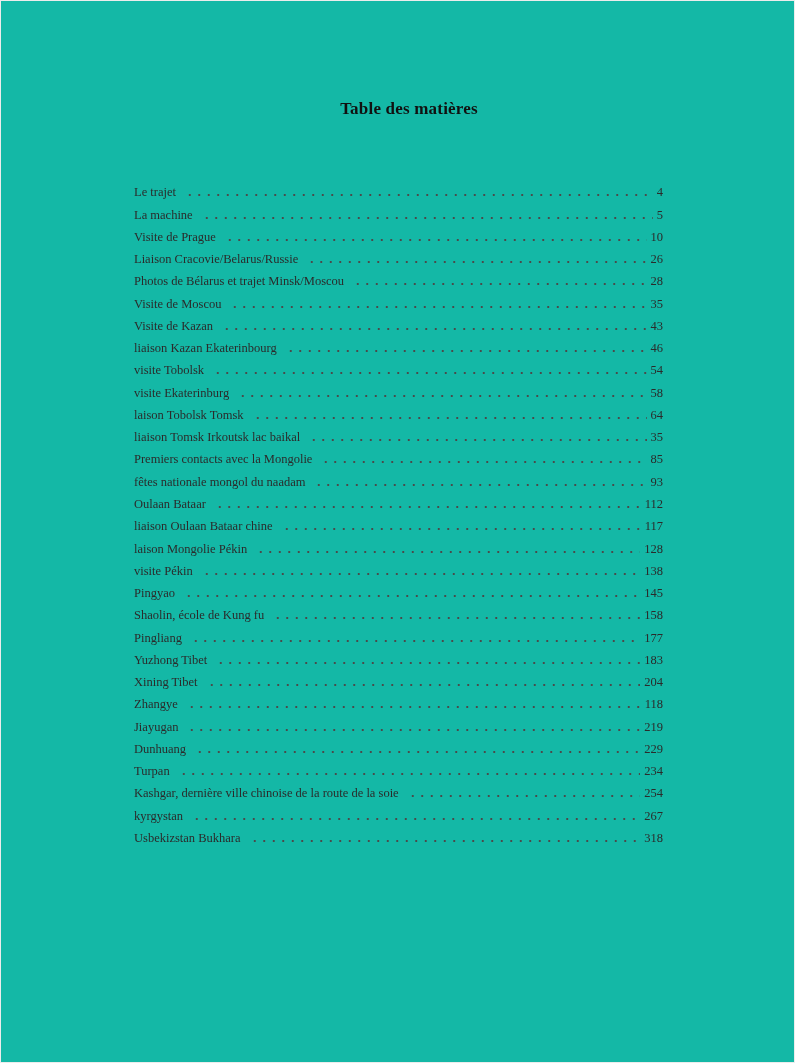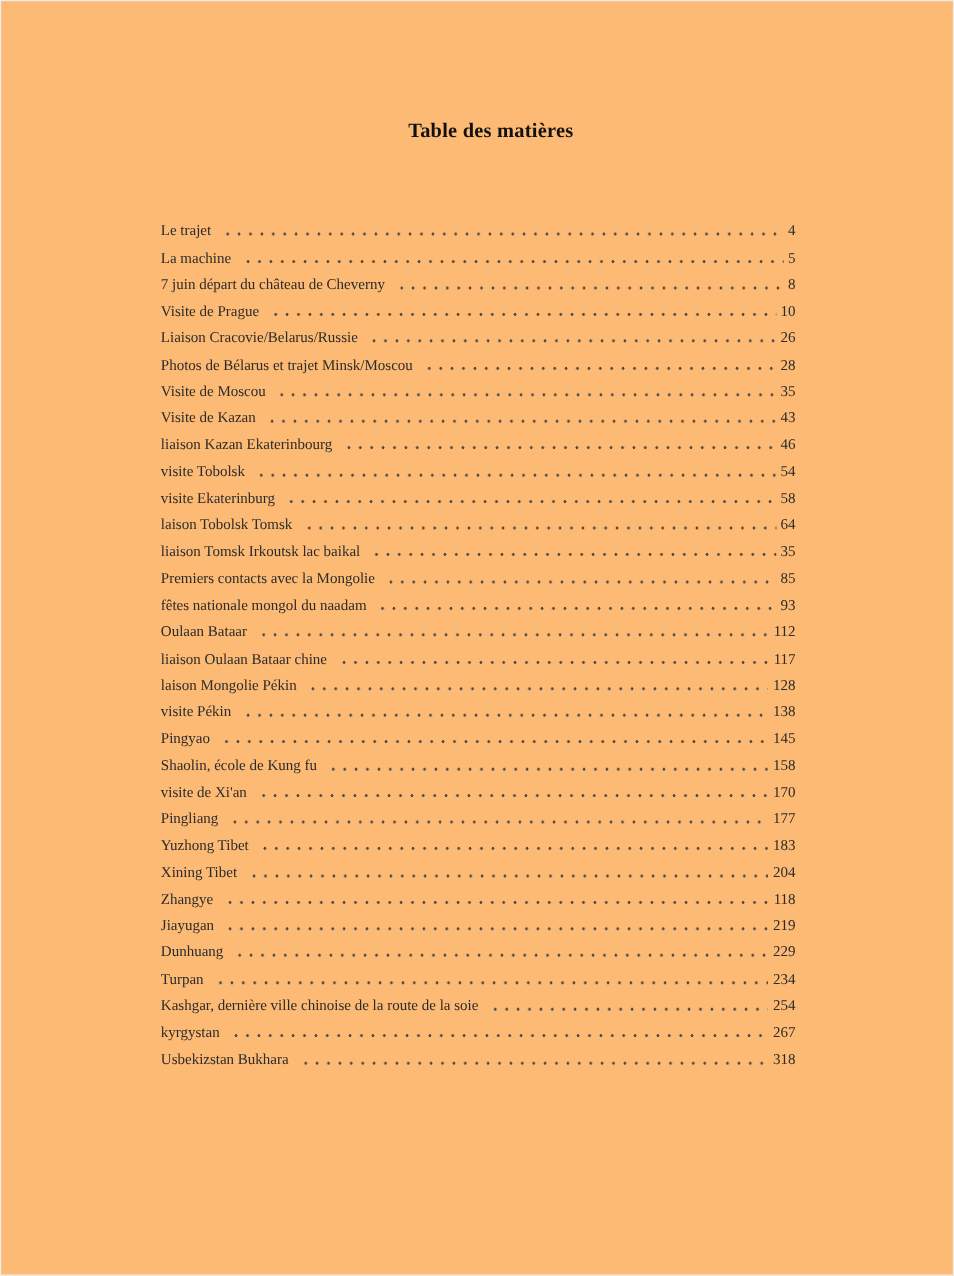--- a/index.html
+++ b/index.html
@@ -10,21 +10,21 @@
   }
   body {
     font-family: "Liberation Serif", "DejaVu Serif", serif;
     color: #222222;
     position: relative;
     overflow: hidden;
   }
   .sheet {
     position: absolute;
     inset: 0;
-    background: #fdba74;
+    background: #14b8a6;
     border: 1px solid #ececec;
     padding-left: 23px;
   }
   .doc-title {
     margin-top: 98px;
     text-align: center;
     font-size: 17px;
     font-weight: bold;
     color: #111111;
     letter-spacing: 0.2px;
@@ -73,25 +73,20 @@
     <span class="leader"></span>
     <span class="toc-page">4</span>
   </div>
 
   <div class="toc-row">
     <span class="toc-label">La machine</span>
     <span class="leader"></span>
     <span class="toc-page">5</span>
   </div>
 
-  <div class="toc-row">
-    <span class="toc-label">7 juin départ du château de Cheverny</span>
-    <span class="leader"></span>
-    <span class="toc-page">8</span>
-  </div>
 
   <div class="toc-row">
     <span class="toc-label">Visite de Prague</span>
     <span class="leader"></span>
     <span class="toc-page">10</span>
   </div>
 
 
   <div class="toc-row">
     <span class="toc-label">Liaison Cracovie/Belarus/Russie</span>
@@ -189,25 +184,20 @@
     <span class="leader"></span>
     <span class="toc-page">145</span>
   </div>
 
   <div class="toc-row">
     <span class="toc-label">Shaolin, école de Kung fu</span>
     <span class="leader"></span>
     <span class="toc-page">158</span>
   </div>
 
-  <div class="toc-row">
-    <span class="toc-label">visite de Xi'an</span>
-    <span class="leader"></span>
-    <span class="toc-page">170</span>
-  </div>
 
   <div class="toc-row">
     <span class="toc-label">Pingliang</span>
     <span class="leader"></span>
     <span class="toc-page">177</span>
   </div>
 
   <div class="toc-row">
     <span class="toc-label">Yuzhong Tibet</span>
     <span class="leader"></span>

